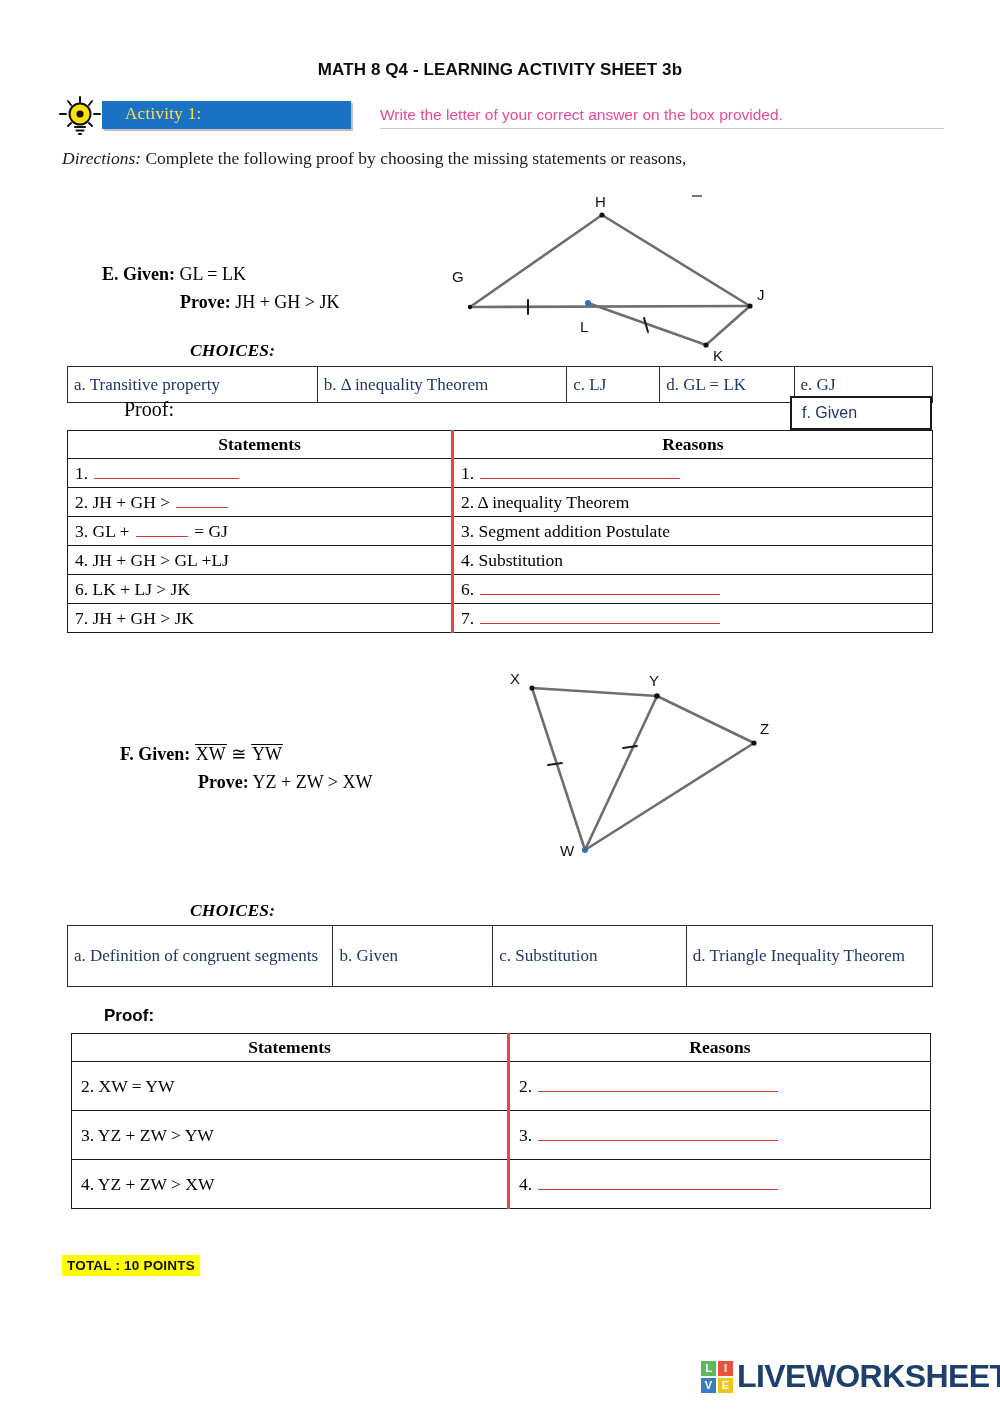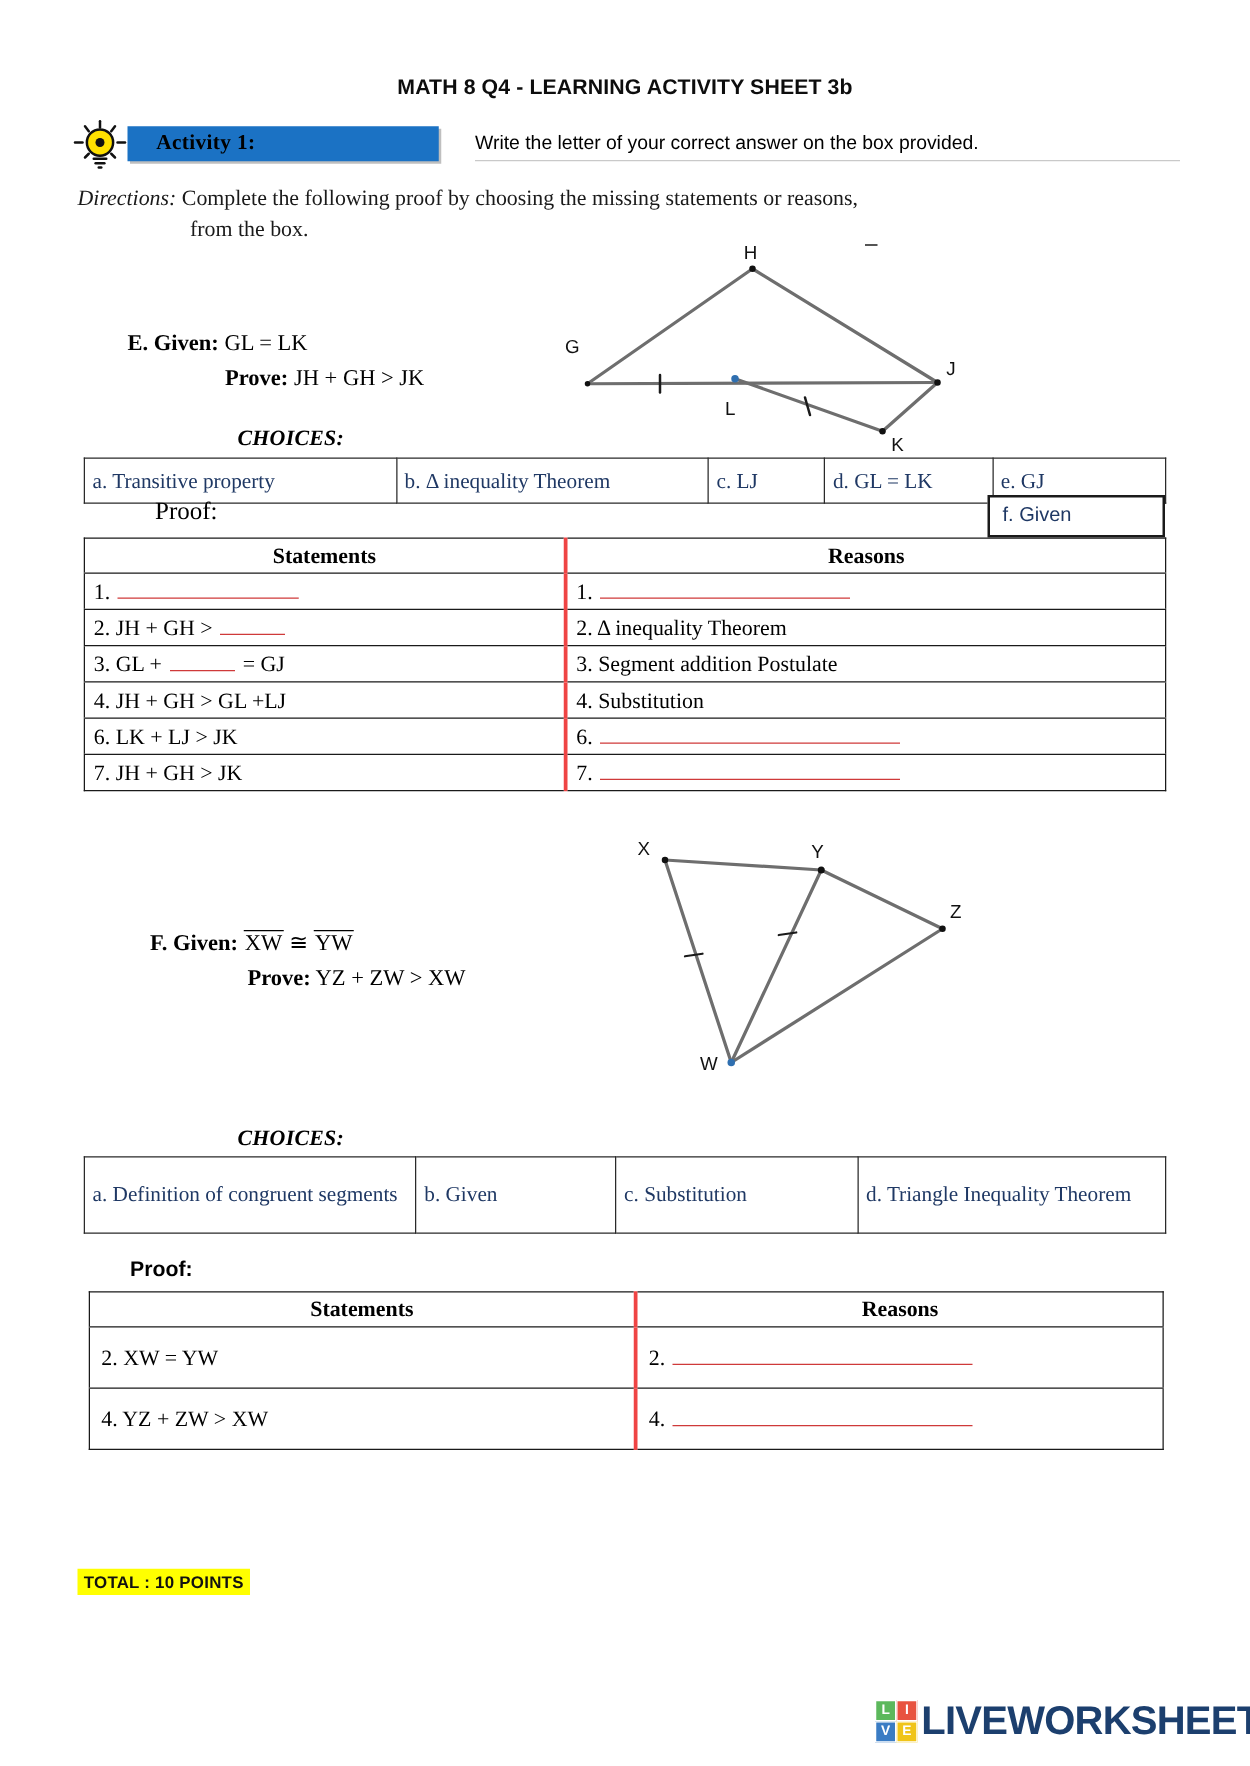--- a/index.html
+++ b/index.html
@@ -50,37 +50,37 @@
     left: 44px;
     top: 2px;
     width: 249px;
     height: 28px;
     background: #1b72c4;
     box-shadow: 2px 2px 0 rgba(0,0,0,0.25);
   }
   .activity-banner span {
     display: block;
     padding: 3px 0 0 23px;
-    color: #000000;
+    color: #fde047;
     font-family: "Liberation Serif", serif;
-    font-weight: bold;
+    font-weight: normal;
     font-style: normal;
     font-size: 17px;
     letter-spacing: 0.3px;
   }
   .activity-instruction {
     position: absolute;
     left: 322px;
     top: 3px;
     width: 564px;
     height: 27px;
     border-bottom: 1px solid #c9c9c9;
     font-family: "Liberation Sans", sans-serif;
     font-size: 15.5px;
-    color: #000000;
+    color: #ec4899;
     padding-top: 4px;
     box-sizing: border-box;
   }
 
   
   .directions {
     position: absolute;
     top: 146px;
     left: 62px;
     width: 880px;
@@ -320,21 +320,20 @@
     </g>
   </svg>
   <div class="activity-banner">
     <span>Activity 1:</span>
   </div>
   <div class="activity-instruction">Write the letter of your correct answer on the box provided.</div>
 </div>
 
 <div class="directions">
   <span class="lbl">Directions:</span><span> Complete the following proof by choosing the missing statements or reasons,</span>
-  <span class="l2">from the box.</span>
 </div>
 
 <div class="given-block" id="given-e">
   <span class="k">E. Given:</span><span> GL = LK</span>
   <span class="indent"><span class="k">Prove:</span><span> JH + GH &gt; JK</span></span>
 </div>
 
 <div class="diagram" id="diagram-ghjlk">
   <svg width="330" height="175" viewBox="0 0 330 175">
     <g stroke="#6e6e6e" stroke-width="2.6" fill="none" stroke-linecap="round">
@@ -472,20 +471,24 @@
   <tbody>
       <tr>
     <th class="col1 c-left">Statements</th>
     <th>Reasons</th>
   </tr>
   <tr>
     <td class="col1 c-left">2. XW = YW</td>
     <td><span>2.</span><span class="blank blank-xl blank-lead"></span></td>
   </tr>
   <tr>
+    <td class="col1 c-left">3. YZ + ZW &gt; YW</td>
+    <td><span>3.</span><span class="blank blank-xl blank-lead"></span></td>
+  </tr>
+  <tr>
     <td class="col1 c-left">4. YZ + ZW &gt; XW</td>
     <td><span>4.</span><span class="blank blank-xl blank-lead"></span></td>
   </tr>
 </tbody>
   </table>
 
 <div class="total-badge">TOTAL : 10 POINTS</div>
 
 <div class="lw-logo">
   <div class="lw-grid">

